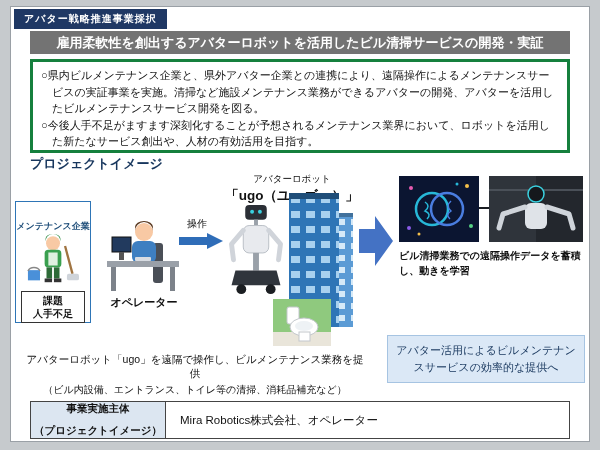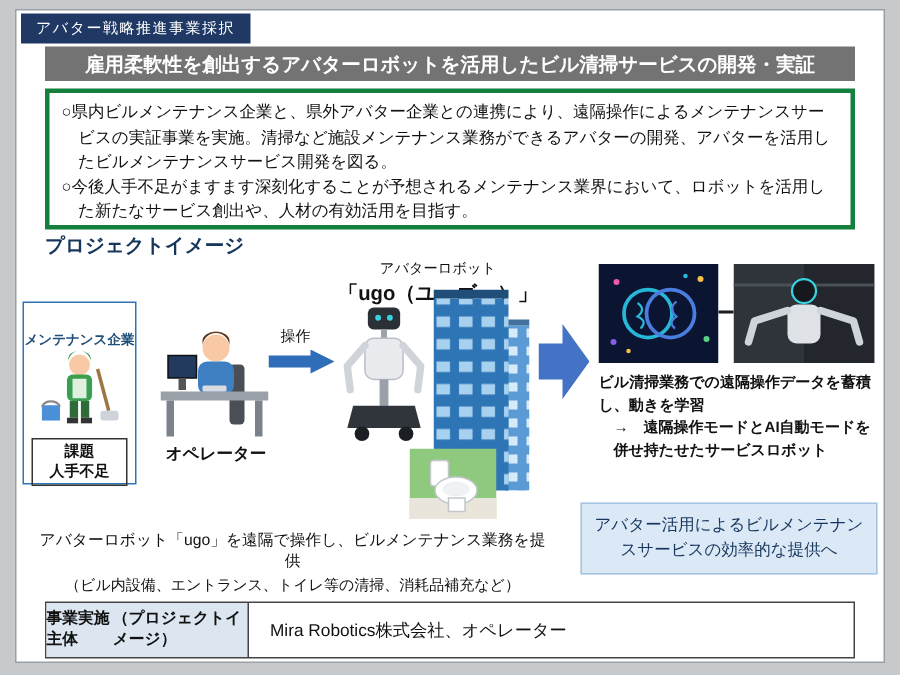--- a/index.html
+++ b/index.html
@@ -1,18 +1,18 @@
 <!DOCTYPE html>
 <html><head>
 <meta charset="utf-8">
 <style>
   html,body{margin:0;padding:0;}
   body{width:600px;height:450px;position:relative;background:#c6cacd;font-family:"Liberation Sans",sans-serif;overflow:hidden;}
   .slide{position:absolute;left:10px;top:6px;width:580px;height:436px;background:#ffffff;border:1px solid #9aa0a6;box-sizing:border-box;}
-  .tag{position:absolute;left:3px;top:2px;background:#1f3864;color:#fff;font-size:10px;font-weight:normal;padding:3px 10px;letter-spacing:1px;}
+  .tag{position:absolute;left:3px;top:2px;background:#1f3864;color:#fff;font-size:10px;font-weight:bold;padding:3px 10px;letter-spacing:1px;}
   .title-bar{position:absolute;left:19px;top:24px;width:540px;height:23px;background:#737373;color:#fff;font-size:13px;font-weight:bold;text-align:center;line-height:23px;box-sizing:border-box;white-space:nowrap;}
   .overview{position:absolute;left:19px;top:52px;width:540px;height:94px;border:3px solid #15803d;box-sizing:border-box;padding:5px 8px;font-size:11px;line-height:1.5;color:#111;}
   .overview p{margin:0;padding-left:11px;text-indent:-11px;}
   .proj-heading{position:absolute;left:19px;top:148px;font-size:13px;font-weight:bold;color:#17365d;}
   .diagram{position:absolute;left:0;top:168px;width:580px;height:224px;}
   .abs{position:absolute;}
   
   .mcompany{left:4px;top:26px;width:76px;height:122px;border:1.5px solid #2e75b6;box-sizing:border-box;text-align:center;}
   .mcompany .mlabel{font-size:9px;font-weight:bold;color:#1f4e79;margin-top:18px;white-space:nowrap;}
   .issue-box{margin:2px 5px 0 5px;border:1.2px solid #333;font-size:10px;font-weight:bold;color:#111;line-height:1.3;padding:2px 0;}
@@ -33,21 +33,21 @@
   .robot-photo{left:478px;top:1px;}
   .connector{left:468px;top:32px;width:10px;height:2px;background:#1a1d22;}
   .learning{left:388px;top:74px;width:188px;font-size:10px;line-height:1.45;color:#111;font-weight:bold;}
   .learning .l2{padding-left:10px;margin-top:1px;}
   .outcome{left:376px;top:160px;width:198px;height:48px;background:#dbe8f6;border:1px solid #a6c4e2;box-sizing:border-box;color:#17365d;font-size:11px;line-height:1.55;text-align:center;display:flex;align-items:center;justify-content:center;padding:2px 6px;}
   .caption{left:14px;top:178px;width:340px;text-align:center;color:#111;}
   .caption .c1{font-size:10.5px;}
   .caption .c2{font-size:10px;margin-top:2px;}
   
   .ftable{position:absolute;left:19px;top:394px;width:540px;height:38px;border:1.5px solid #444;box-sizing:border-box;display:flex;}
-  .ftable .fh{width:134px;background:#dce6f1;border-right:1.2px solid #444;display:flex;flex-direction:row;align-items:center;justify-content:space-between;font-size:10.5px;font-weight:bold;color:#111;line-height:1.3;}
+  .ftable .fh{width:134px;background:#dce6f1;border-right:1.2px solid #444;display:flex;flex-direction:column;align-items:center;justify-content:space-between;font-size:10.5px;font-weight:bold;color:#111;line-height:1.3;}
   .ftable .fv{flex:1;display:flex;align-items:center;padding-left:14px;font-size:11.5px;color:#111;}
 </style>
 </head>
 <body>
 
 <div class="slide">
 
   <div class="tag">アバター戦略推進事業採択</div>
 
   <div class="title-bar">雇用柔軟性を創出するアバターロボットを活用したビル清掃サービスの開発・実証</div>
@@ -191,21 +191,20 @@
         <line x1="0" y1="14" x2="94" y2="14" stroke="#4a5058" stroke-width="2"></line>
         <circle cx="47" cy="18" r="8" fill="#15181c" stroke="#3ad1e0" stroke-width="1.5"></circle>
         <rect x="36" y="27" width="22" height="26" rx="6" fill="#dfe3e8"></rect>
         <path d="M36 31 L14 38 L10 52" fill="none" stroke="#cfd4da" stroke-width="5" stroke-linecap="round" stroke-linejoin="round"></path>
         <path d="M58 31 L80 38 L84 52" fill="none" stroke="#cfd4da" stroke-width="5" stroke-linecap="round" stroke-linejoin="round"></path>
       </svg>
     </span>
 
     <div class="abs learning">
       <div class="l1">ビル清掃業務での遠隔操作データを蓄積し、動きを学習</div>
-      <div class="l2">→　遠隔操作モードとAI自動モードを併せ持たせたサービスロボット</div>
     </div>
 
     <div class="abs outcome">
       <span>アバター活用によるビルメンテナンスサービスの効率的な提供へ</span>
     </div>
 
     <div class="abs caption">
       <div class="c1">アバターロボット「ugo」を遠隔で操作し、ビルメンテナンス業務を提供</div>
       <div class="c2">（ビル内設備、エントランス、トイレ等の清掃、消耗品補充など）</div>
     </div>

